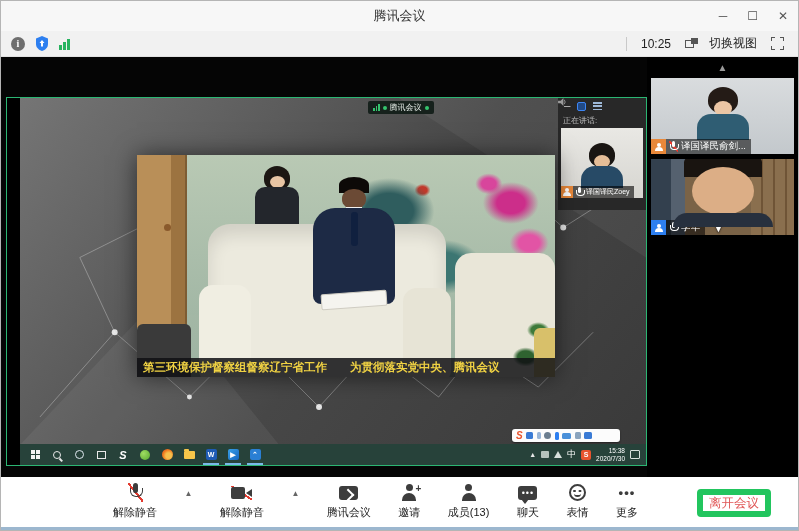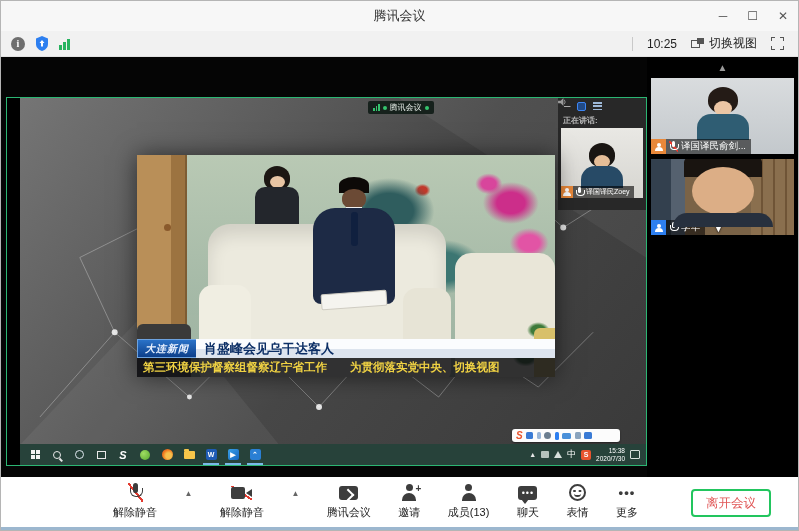--- a/index.html
+++ b/index.html
@@ -18,21 +18,21 @@
   .toolbar { position:absolute; top:30px; left:0; right:0; height:26px; background:#f1f1f1;
              display:flex; align-items:center; padding:0 10px; gap:10px; border-bottom:1px solid #e2e2e2;}
   .info-ic { width:14px; height:14px; border-radius:50%; background:#6e6e6e; color:#fff;
              font-size:10px; font-weight:bold; display:flex; align-items:center; justify-content:center; font-family:"Liberation Serif",serif;}
   .shield-ic { width:14px; height:15px; }
   .sigbars { display:flex; align-items:flex-end; gap:1.5px; height:12px;}
   .sigbars i { display:block; width:2.5px; background:#27b35f; }
   .sigbars i:nth-child(1){height:5px;} .sigbars i:nth-child(2){height:8px;} .sigbars i:nth-child(3){height:11px;}
   .tb-right { margin-left:auto; display:flex; align-items:center; gap:14px; }
   .tb-time { font-size:12px; color:#222; border-left:1px solid #c9c9c9; padding-left:14px; }
-  .switch-view { display:flex; align-items:center; gap:5px; font-size:12px; color:#222; cursor:default;}
+  .switch-view { display:flex; align-items:center; gap:11px; font-size:12px; color:#222; cursor:default;}
   .sv-ic { position:relative; width:13px; height:11px; }
   .sv-ic i { position:absolute; display:block; border:1px solid #555; background:#f1f1f1;}
   .sv-ic i:nth-child(1){ left:0; top:2px; width:9px; height:8px;}
   .sv-ic i:nth-child(2){ right:0; top:0; width:7px; height:6px; background:#555;}
   .fs-ic { width:13px; height:13px; position:relative; margin-right:4px;}
   .fs-ic i { position:absolute; width:4px; height:4px; border:0 solid #555;}
   .fs-ic i:nth-child(1){left:0;top:0;border-left-width:1.5px;border-top-width:1.5px;}
   .fs-ic i:nth-child(2){right:0;top:0;border-right-width:1.5px;border-top-width:1.5px;}
   .fs-ic i:nth-child(3){left:0;bottom:0;border-left-width:1.5px;border-bottom-width:1.5px;}
   .fs-ic i:nth-child(4){right:0;bottom:0;border-right-width:1.5px;border-bottom-width:1.5px;}
@@ -54,21 +54,21 @@
   .mini-bars i { display:block; width:1.5px; background:#35c46d;}
   .mini-bars i:nth-child(1){height:3px;} .mini-bars i:nth-child(2){height:5px;} .mini-bars i:nth-child(3){height:7px;}
   .gdot { width:4px; height:4px; border-radius:50%; background:#35c46d; display:inline-block;}
 
   .inner-panel { position:absolute; right:0; top:0; width:88px; height:112px; background:#282828; }
   .inner-ctrls { height:16px; display:flex; align-items:center; gap:7px; padding:0 6px; }
   .ic-min { color:#e8e8e8; font-size:9px; line-height:1;}
   .ic-grid { width:9px; height:9px; border:1.5px solid #3d86f5; border-radius:2px; background:#214a86;}
   .ic-list { width:9px; height:8px; display:flex; flex-direction:column; justify-content:space-between;}
   .ic-list i{ display:block; height:1.5px; background:#9db8d8;}
-  .speak-row { display:flex; align-items:center; justify-content:space-between; padding:1px 5px 2px;font-weight:bold; }
+  .speak-row { display:flex; align-items:center; justify-content:space-between; padding:1px 5px 2px; }
   .speak-label { font-size:8px; color:#b9b9b9; }
   .spk-ic { width:9px; height:8px; }
 
   .self-thumb { position:relative; margin:0 3px; height:70px; background:linear-gradient(180deg,#e9e8e4,#d6d5d0); overflow:hidden;}
   .thumb-badge { position:absolute; left:0; bottom:0; display:flex; align-items:center; gap:2px;
                  height:12px; background:rgba(0,0,0,0.6); padding-right:4px; font-size:7px; color:#fff; }
   .role-sq { width:12px; height:12px; display:flex; align-items:center; justify-content:center; flex:0 0 auto;}
   .role-orange { background:#e8883a; } .role-blue { background:#2d7ff0; }
 
   .pglyph { position:relative; width:8px; height:8px; display:inline-block;}
@@ -237,22 +237,22 @@
   .plus-mark { position:absolute; right:-4px; top:-1px; font-size:10px; font-weight:bold; color:#3d3d3d;}
   .fchat { position:relative; width:19px; height:14px; background:#3d3d3d; border-radius:3px; color:#fff;
            display:flex; align-items:center; justify-content:center; font-size:9px; letter-spacing:1px;}
   .fchat::after{ content:""; position:absolute; left:3px; bottom:-4px; border-left:4px solid transparent; border-right:4px solid transparent; border-top:5px solid #3d3d3d;}
   .femoji { position:relative; width:17px; height:17px; border:2px solid #3d3d3d; border-radius:50%;}
   .femoji::before{ content:""; position:absolute; left:2.5px; top:3.5px; width:2.5px; height:2.5px; border-radius:50%;
                    background:#3d3d3d; box-shadow:5.5px 0 0 #3d3d3d;}
   .femoji::after{ content:""; position:absolute; left:3px; bottom:2.5px; width:7px; height:3.5px;
                   border-bottom:2px solid #3d3d3d; border-radius:0 0 7px 7px;}
   .fmore { font-size:13px; color:#3d3d3d; letter-spacing:1px; font-weight:bold;}
-  .leave-btn { position:absolute; right:27px; top:12px; height:28px; padding:0 13px; background:#fff;
-               border:2px solid #22c55e; border-radius:4px; color:#e05656; font-size:12.5px;
+  .leave-btn { position:absolute; right:27px; top:12px; height:28px; padding:0 6px; background:#fff;
+               border:6px solid #22c55e; border-radius:4px; color:#e05656; font-size:12.5px;
                display:flex; align-items:center; cursor:default;}
 </style>
 </head>
 <body>
 
 <div class="window">
 
   <div class="titlebar">
     <span class="title">腾讯会议</span>
     <div class="win-controls">
@@ -378,25 +378,21 @@
             <div class="hair"></div>
               <div class="face"></div>
               <div class="collar"></div>
             <div class="suit">
                 <span class="tie"></span>
                 <span class="book"></span>
               </div>
           </div>
           <div class="nw-plant"></div>
           <div class="nw-yellow"></div>
-          <div class="caption-row">
-            <span class="channel">大连新闻</span>
-            <span class="headline">肖盛峰会见乌干达客人</span>
-          </div>
-          <div class="ticker">第三环境保护督察组督察辽宁省工作　　为贯彻落实党中央、切换视图</div>
+          <div class="ticker">第三环境保护督察组督察辽宁省工作　　为贯彻落实党中央、腾讯会议</div>
         </div>
 
         <div class="sogou">
           <span class="s-logo">S</span>
           <span class="tico" style="background:#3a7bd5"></span>
           <span class="tico" style="background:#9ab6d8;width:4px;"></span>
           <span class="tico" style="background:#6b7d8f;border-radius:50%;"></span>
           <span class="tico" style="background:#2d7ff0;width:4px;height:8px;"></span>
           <span class="tico" style="background:#4a90d9;width:9px;height:6px;"></span>
           <span class="tico" style="background:#8aa4be;width:6px;"></span>

